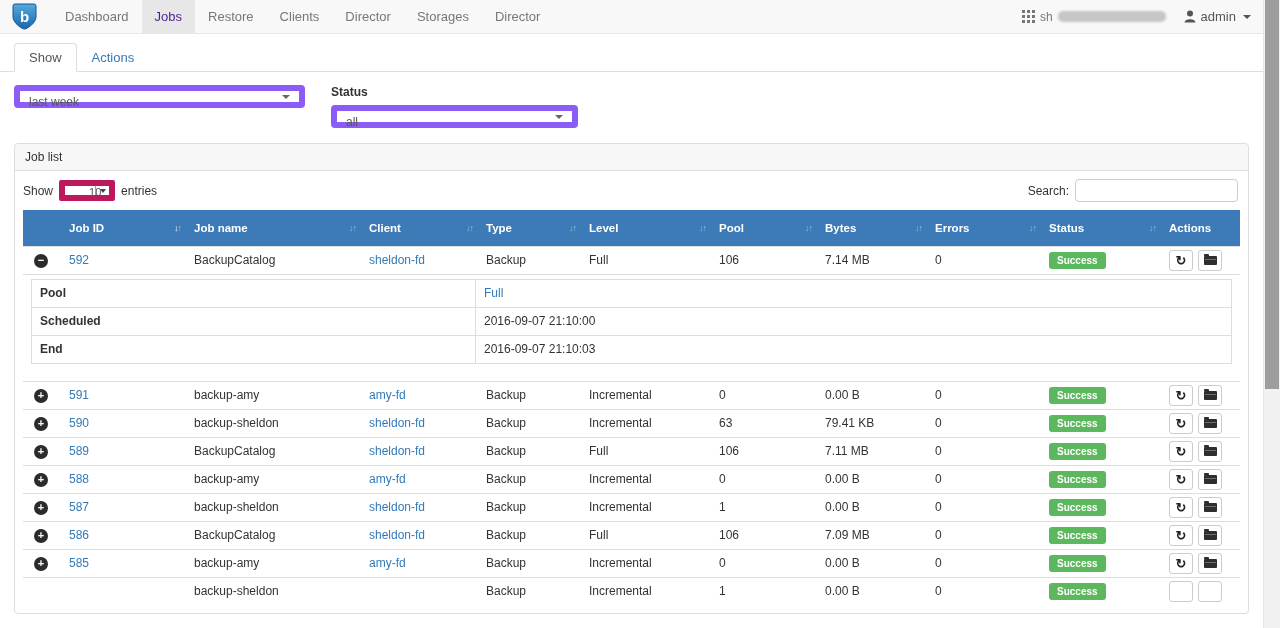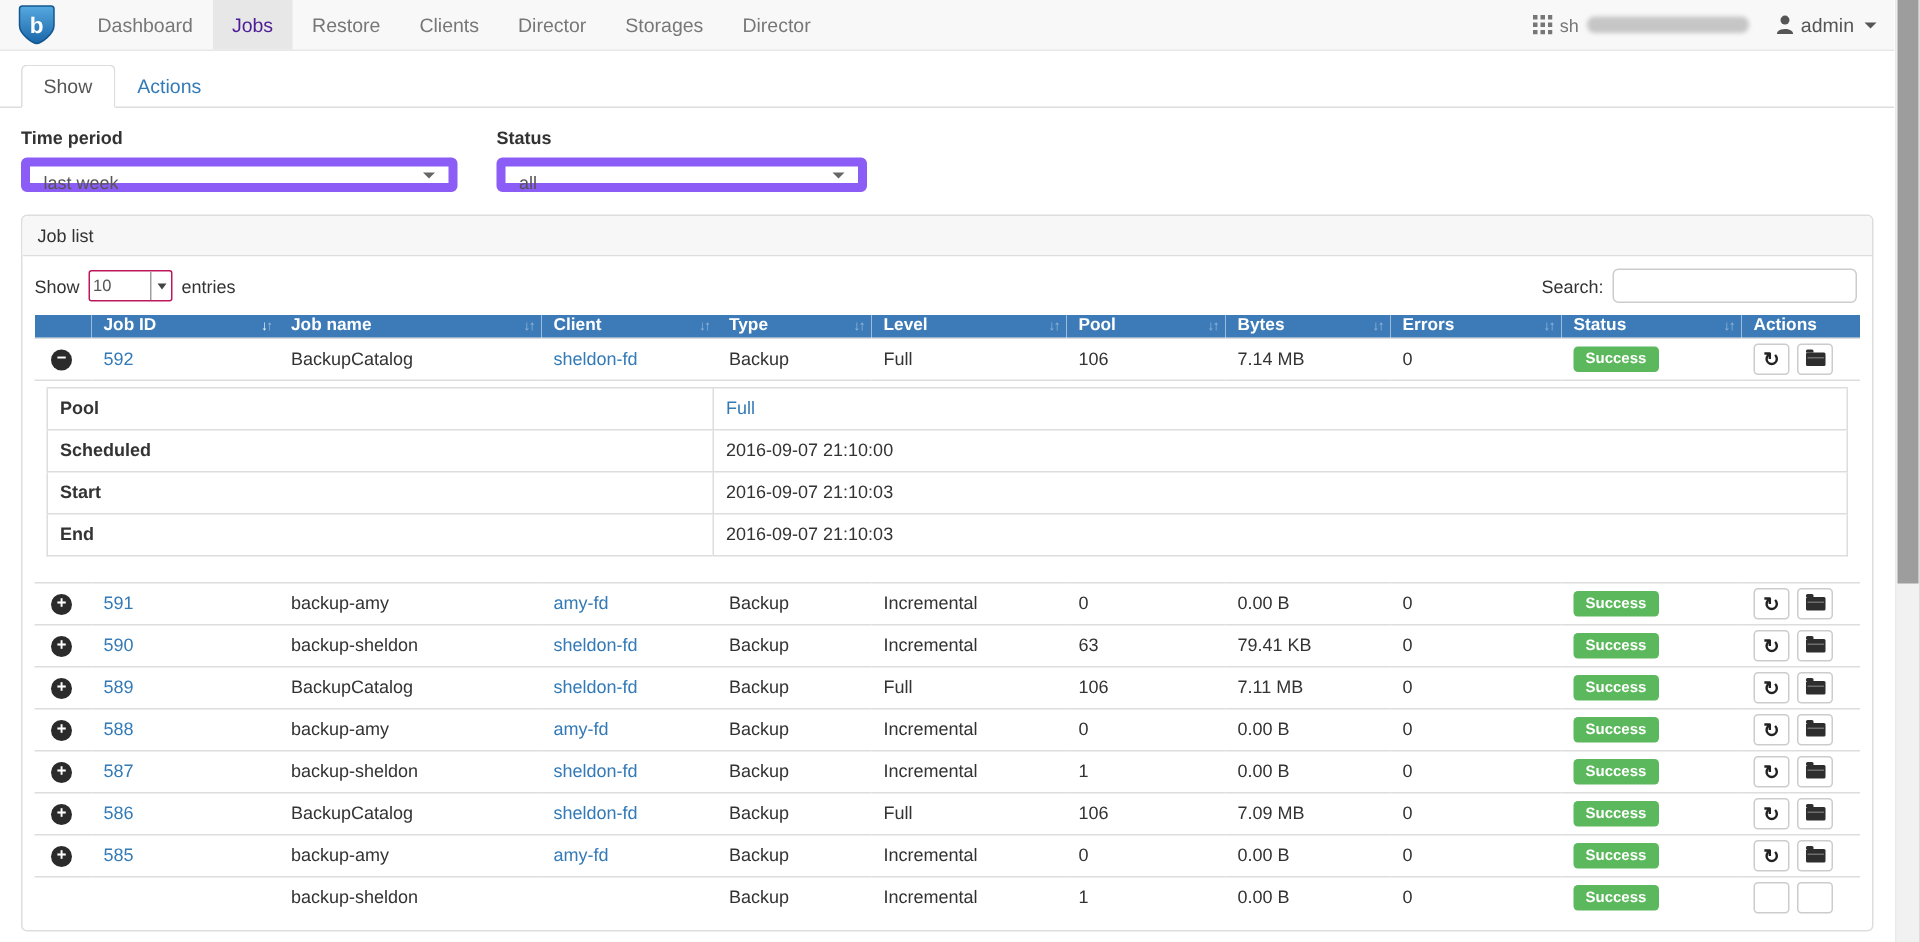--- a/index.html
+++ b/index.html
@@ -38,33 +38,33 @@
   .w-timeperiod { width:291px; } .w-status { width:247px; }
 
   
   .panel { margin:15px 14px 0 14px; border:1px solid #ddd; border-radius:4px; }
   .panel-heading { background:#f7f7f7; border-bottom:1px solid #ddd; border-radius:4px 4px 0 0;
                    padding:6px 10px; font-size:12px; color:#333; }
   .panel-body { padding:8px; }
 
   .table-controls { display:flex; justify-content:space-between; align-items:center; margin-bottom:8px; }
   .show-entries { display:flex; align-items:center; gap:6px; font-size:12px; color:#333; }
-  .entries-select { width:56px; height:21px; border:1px solid #be185d; border-radius:2px; background:#fff;
-                    display:flex; align-items:center; font-size:11px; color:#555; cursor:pointer; position:relative; padding-left:2px; }
+  .entries-select { width:56px; height:21px; border:6px solid #be185d; border-radius:2px; background:#fff;
+                    display:flex; align-items:flex-start; font-size:11px; color:#555; cursor:pointer; position:relative; padding-left:24px; }
   .entries-select .arrow-seg { position:absolute; right:0; top:0; bottom:0; width:14px; border-left:1px solid #9f9f9f;
                     display:flex; align-items:center; justify-content:center; }
   .entries-select .arrow-seg::after { content:""; width:0; height:0; border-left:3px solid transparent;
                     border-right:3px solid transparent; border-top:4px solid #444; }
   .search-wrap { display:flex; align-items:center; gap:6px; font-size:12px; color:#333; padding-right:2px; }
   .search-input { width:163px; height:23px; border:1px solid #ccc; border-radius:4px; font-size:12px; padding:0 6px; outline:none; }
 
   
   table.job-table { width:100%; border-collapse:collapse; table-layout:fixed; font-size:12px; }
   .job-table thead th { background:#3d7bb8; color:#fff; font-weight:bold; font-size:11.5px; text-align:left;
-                        height:15px; padding:0 8px; position:relative; }
+                        height:36px; padding:0 8px; position:relative; }
   .sort-ic { position:absolute; right:5px; top:50%; transform:translateY(-50%); font-size:9px;
              letter-spacing:-1px; color:#fff; }
   .sort-ic i { font-style:normal; opacity:.45; }
   th.sorted .sort-ic i.dn { opacity:1; }
   .job-table tbody td { border-top:1px solid #ddd; height:28px; padding:0 8px; vertical-align:middle;
                         white-space:nowrap; overflow:hidden; }
   a.lnk { color:#337ab7; text-decoration:none; cursor:pointer; }
   .circle-icon { display:inline-block; width:14px; height:14px; border-radius:50%; background:#2b2b2b;
                  color:#fff; font-size:11px; line-height:13px; text-align:center; font-weight:bold; cursor:pointer; }
   .badge-success { display:inline-block; background:#5cb85c; color:#fff; font-size:10px; font-weight:bold;
@@ -148,21 +148,20 @@
 
   <div class="tabs-wrap">
     <ul class="tabs">
         <li class="tab active"><span>Show</span></li>
         <li class="tab"><span>Actions</span></li>
       </ul>
   </div>
 
   <div class="filters">
     <div class="filter-group">
-      <span class="filter-label">Time period</span>
       <div class="select-box w-timeperiod">
         <span>last week</span>
         <span class="caret-down"></span>
       </div>
     </div>
     <div class="filter-group">
       <span class="filter-label">Status</span>
       <div class="select-box w-status">
         <span>all</span>
         <span class="caret-down"></span>
@@ -244,24 +243,20 @@
                   <tbody>
                     <tr>
     <td class="dlabel">Pool</td>
     <td><a class="lnk">Full</a></td>
   </tr>
                     <tr>
     <td class="dlabel">Scheduled</td>
     <td><a class="lnk plain">2016-09-07 21:10:00</a></td>
   </tr>
                     <tr>
-    <td class="dlabel">Start</td>
-    <td><a class="lnk plain">2016-09-07 21:10:03</a></td>
-  </tr>
-                    <tr>
     <td class="dlabel">End</td>
     <td><a class="lnk plain">2016-09-07 21:10:03</a></td>
   </tr>
                   </tbody>
                 </table>
     </td>
   </tr>
             <tr class="job-row">
     <td style="text-align:left; padding-left:11px;"><span class="circle-icon">+</span></td>
     <td><a class="lnk">591</a></td>

